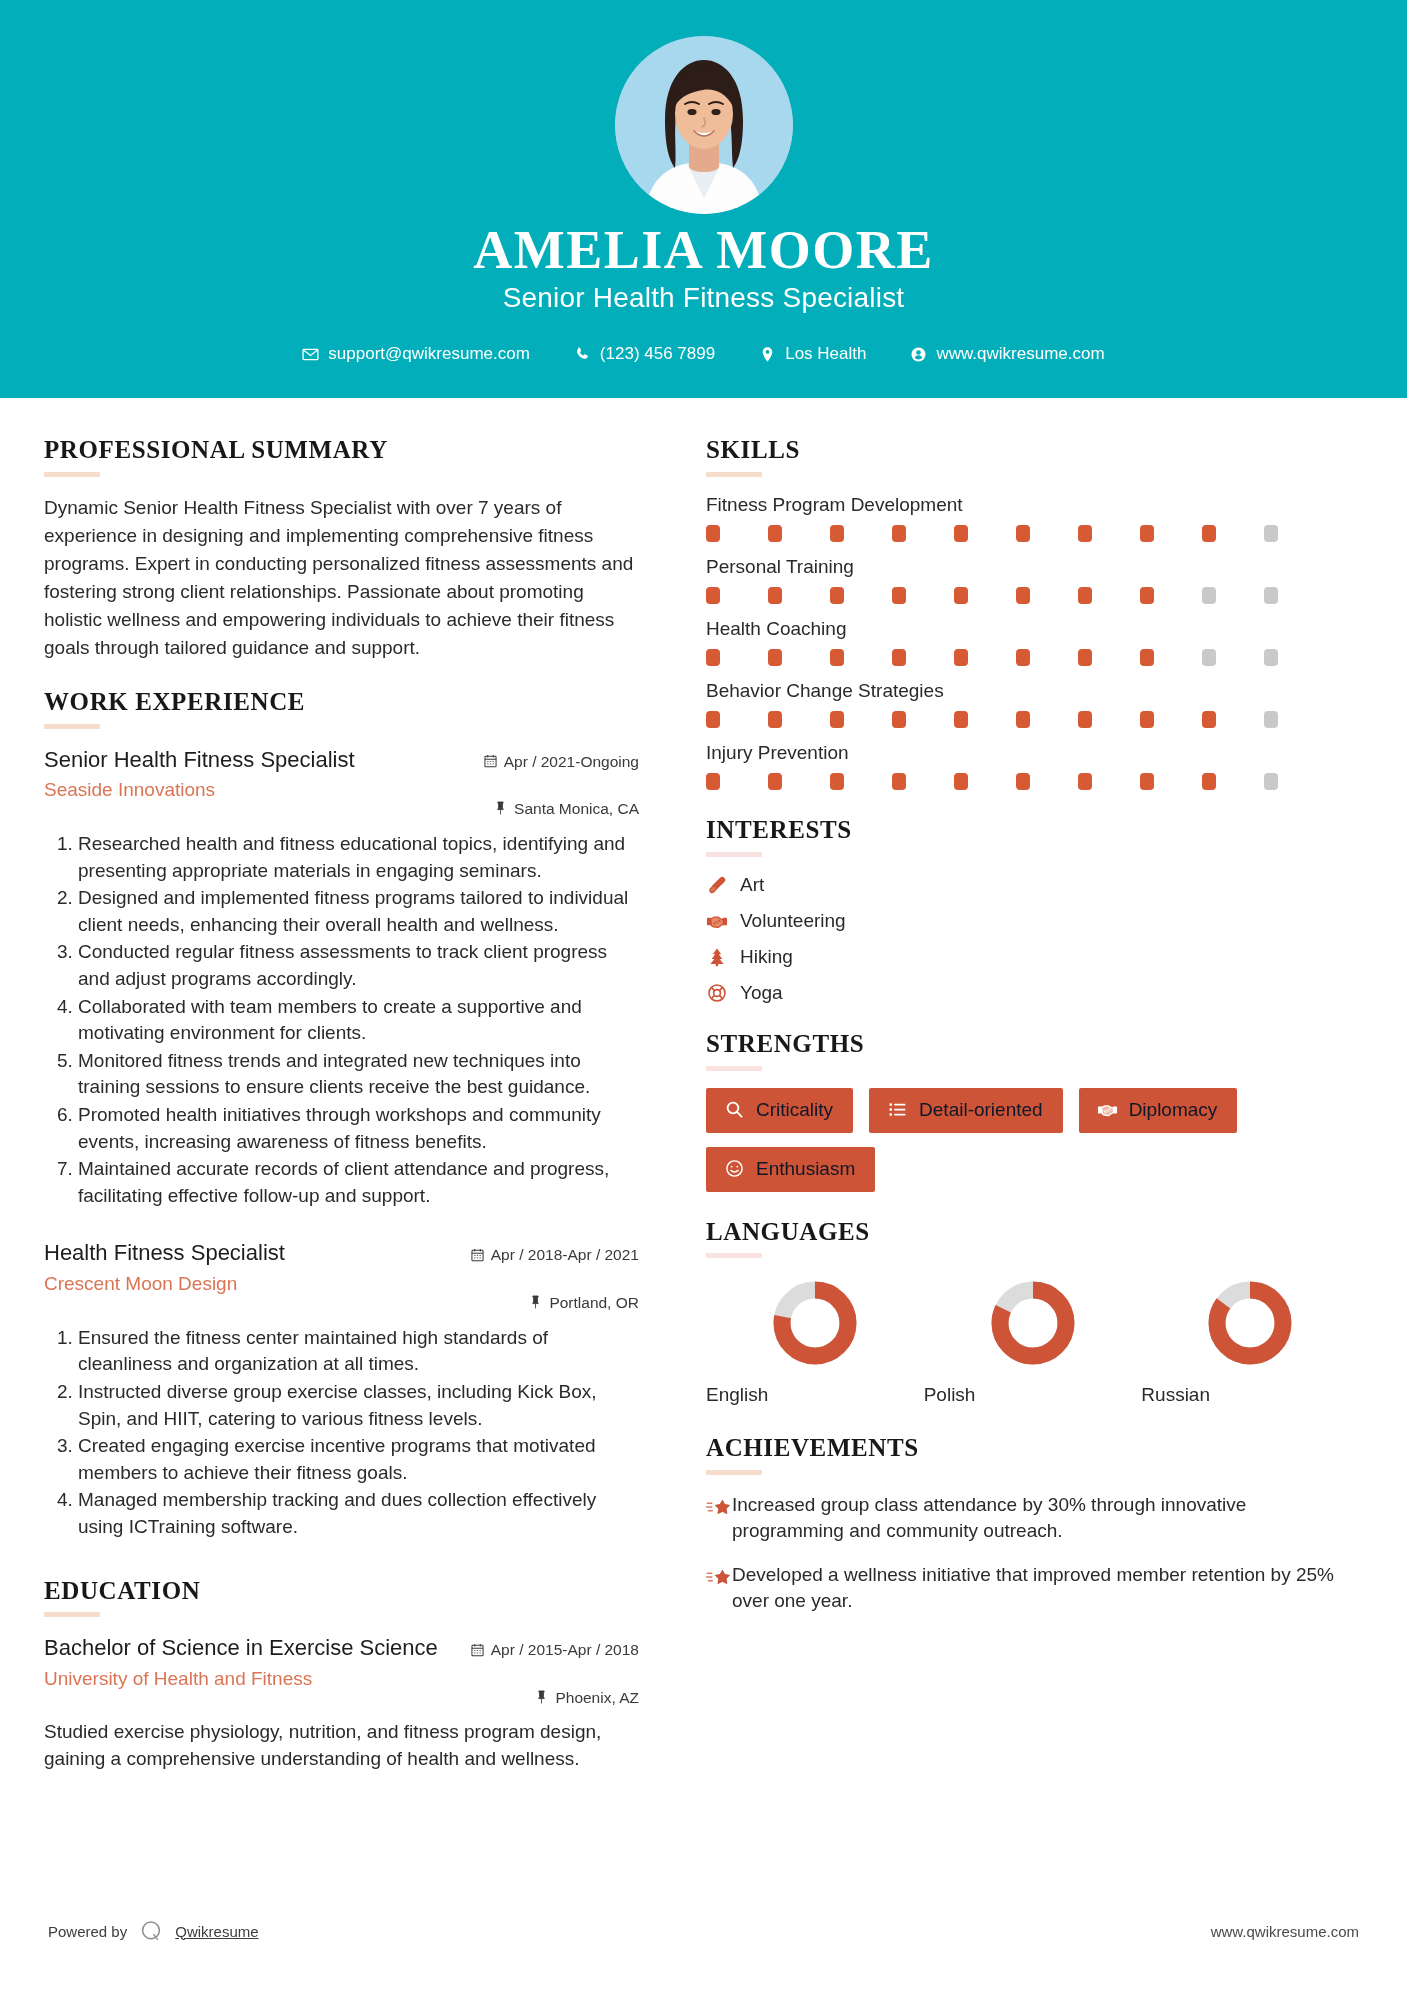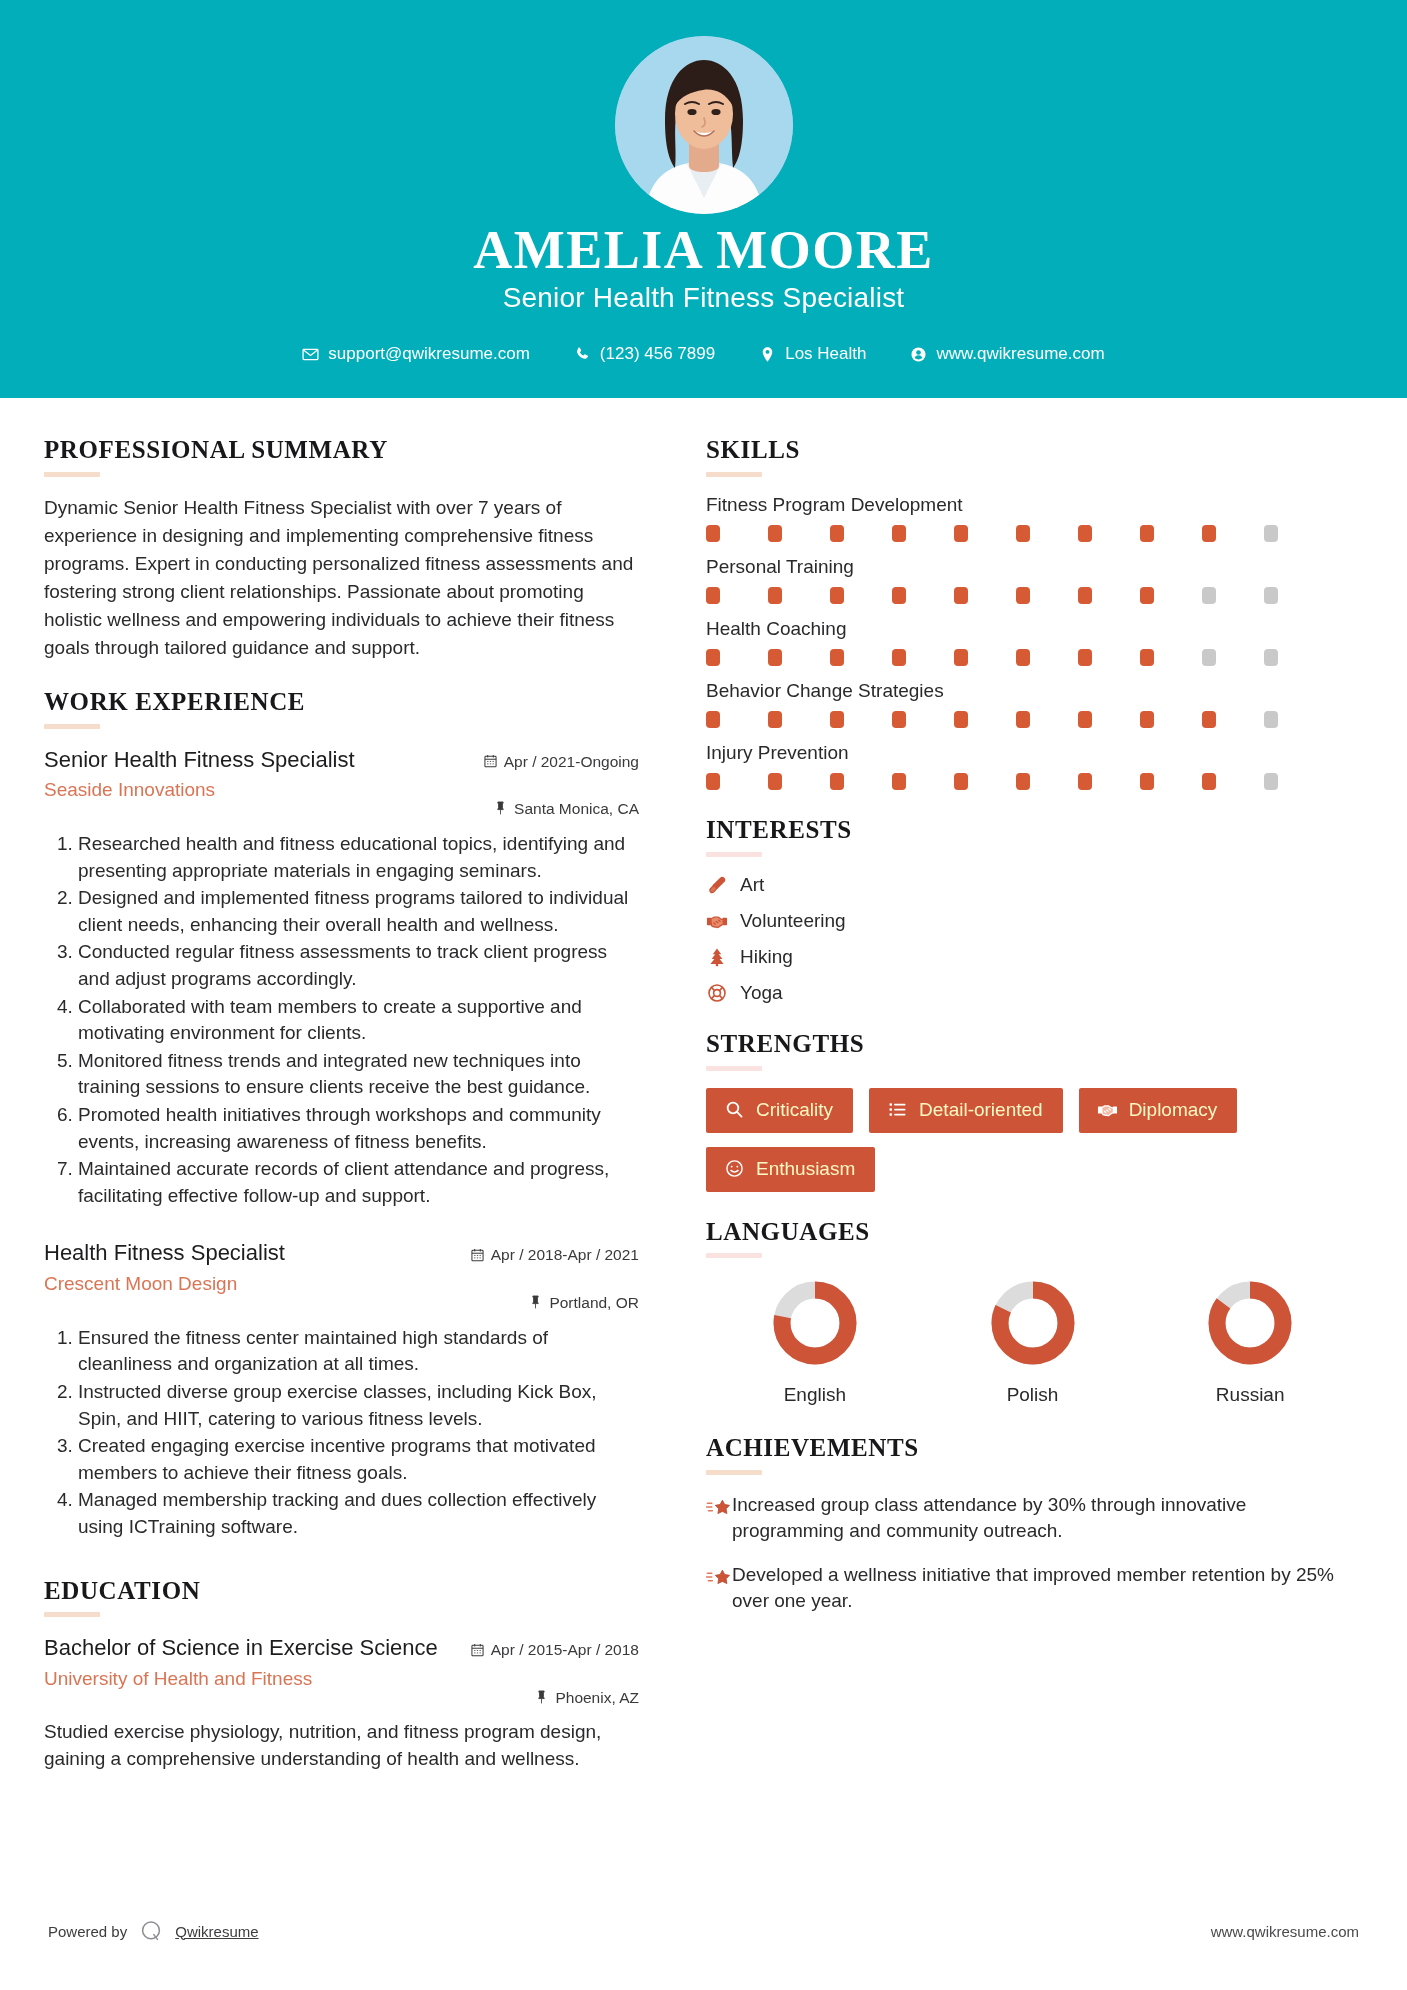--- a/index.html
+++ b/index.html
@@ -222,40 +222,39 @@
   .strengths-wrap {
     display: flex;
     flex-wrap: wrap;
     gap: 14px 16px;
   }
   .strength-chip {
     display: inline-flex;
     align-items: center;
     gap: 11px;
     background: #cd5436;
-    color: #fef9c3;
+    color: #0f172a;
     font-size: 19px;
     padding: 11px 20px 12px 18px;
     border-radius: 2px;
   }
   .strength-chip .s-ico {
     width: 21px; height: 21px;
     display: inline-flex; align-items: center; justify-content: center;
   }
   .strength-chip .s-ico svg { display: block; }
 
   
   .langs-wrap {
     display: flex;
     gap: 0;
     margin-top: 6px;
   }
   .lang-item {
     flex: 1 1 0;
-    text-align: center;
   }
   .lang-donut { margin: 0 auto; display: block; }
   .lang-label {
     margin-top: 13px;
     font-size: 19px;
     color: #2a2a2c;
   }
 
   
   .ach-item {

